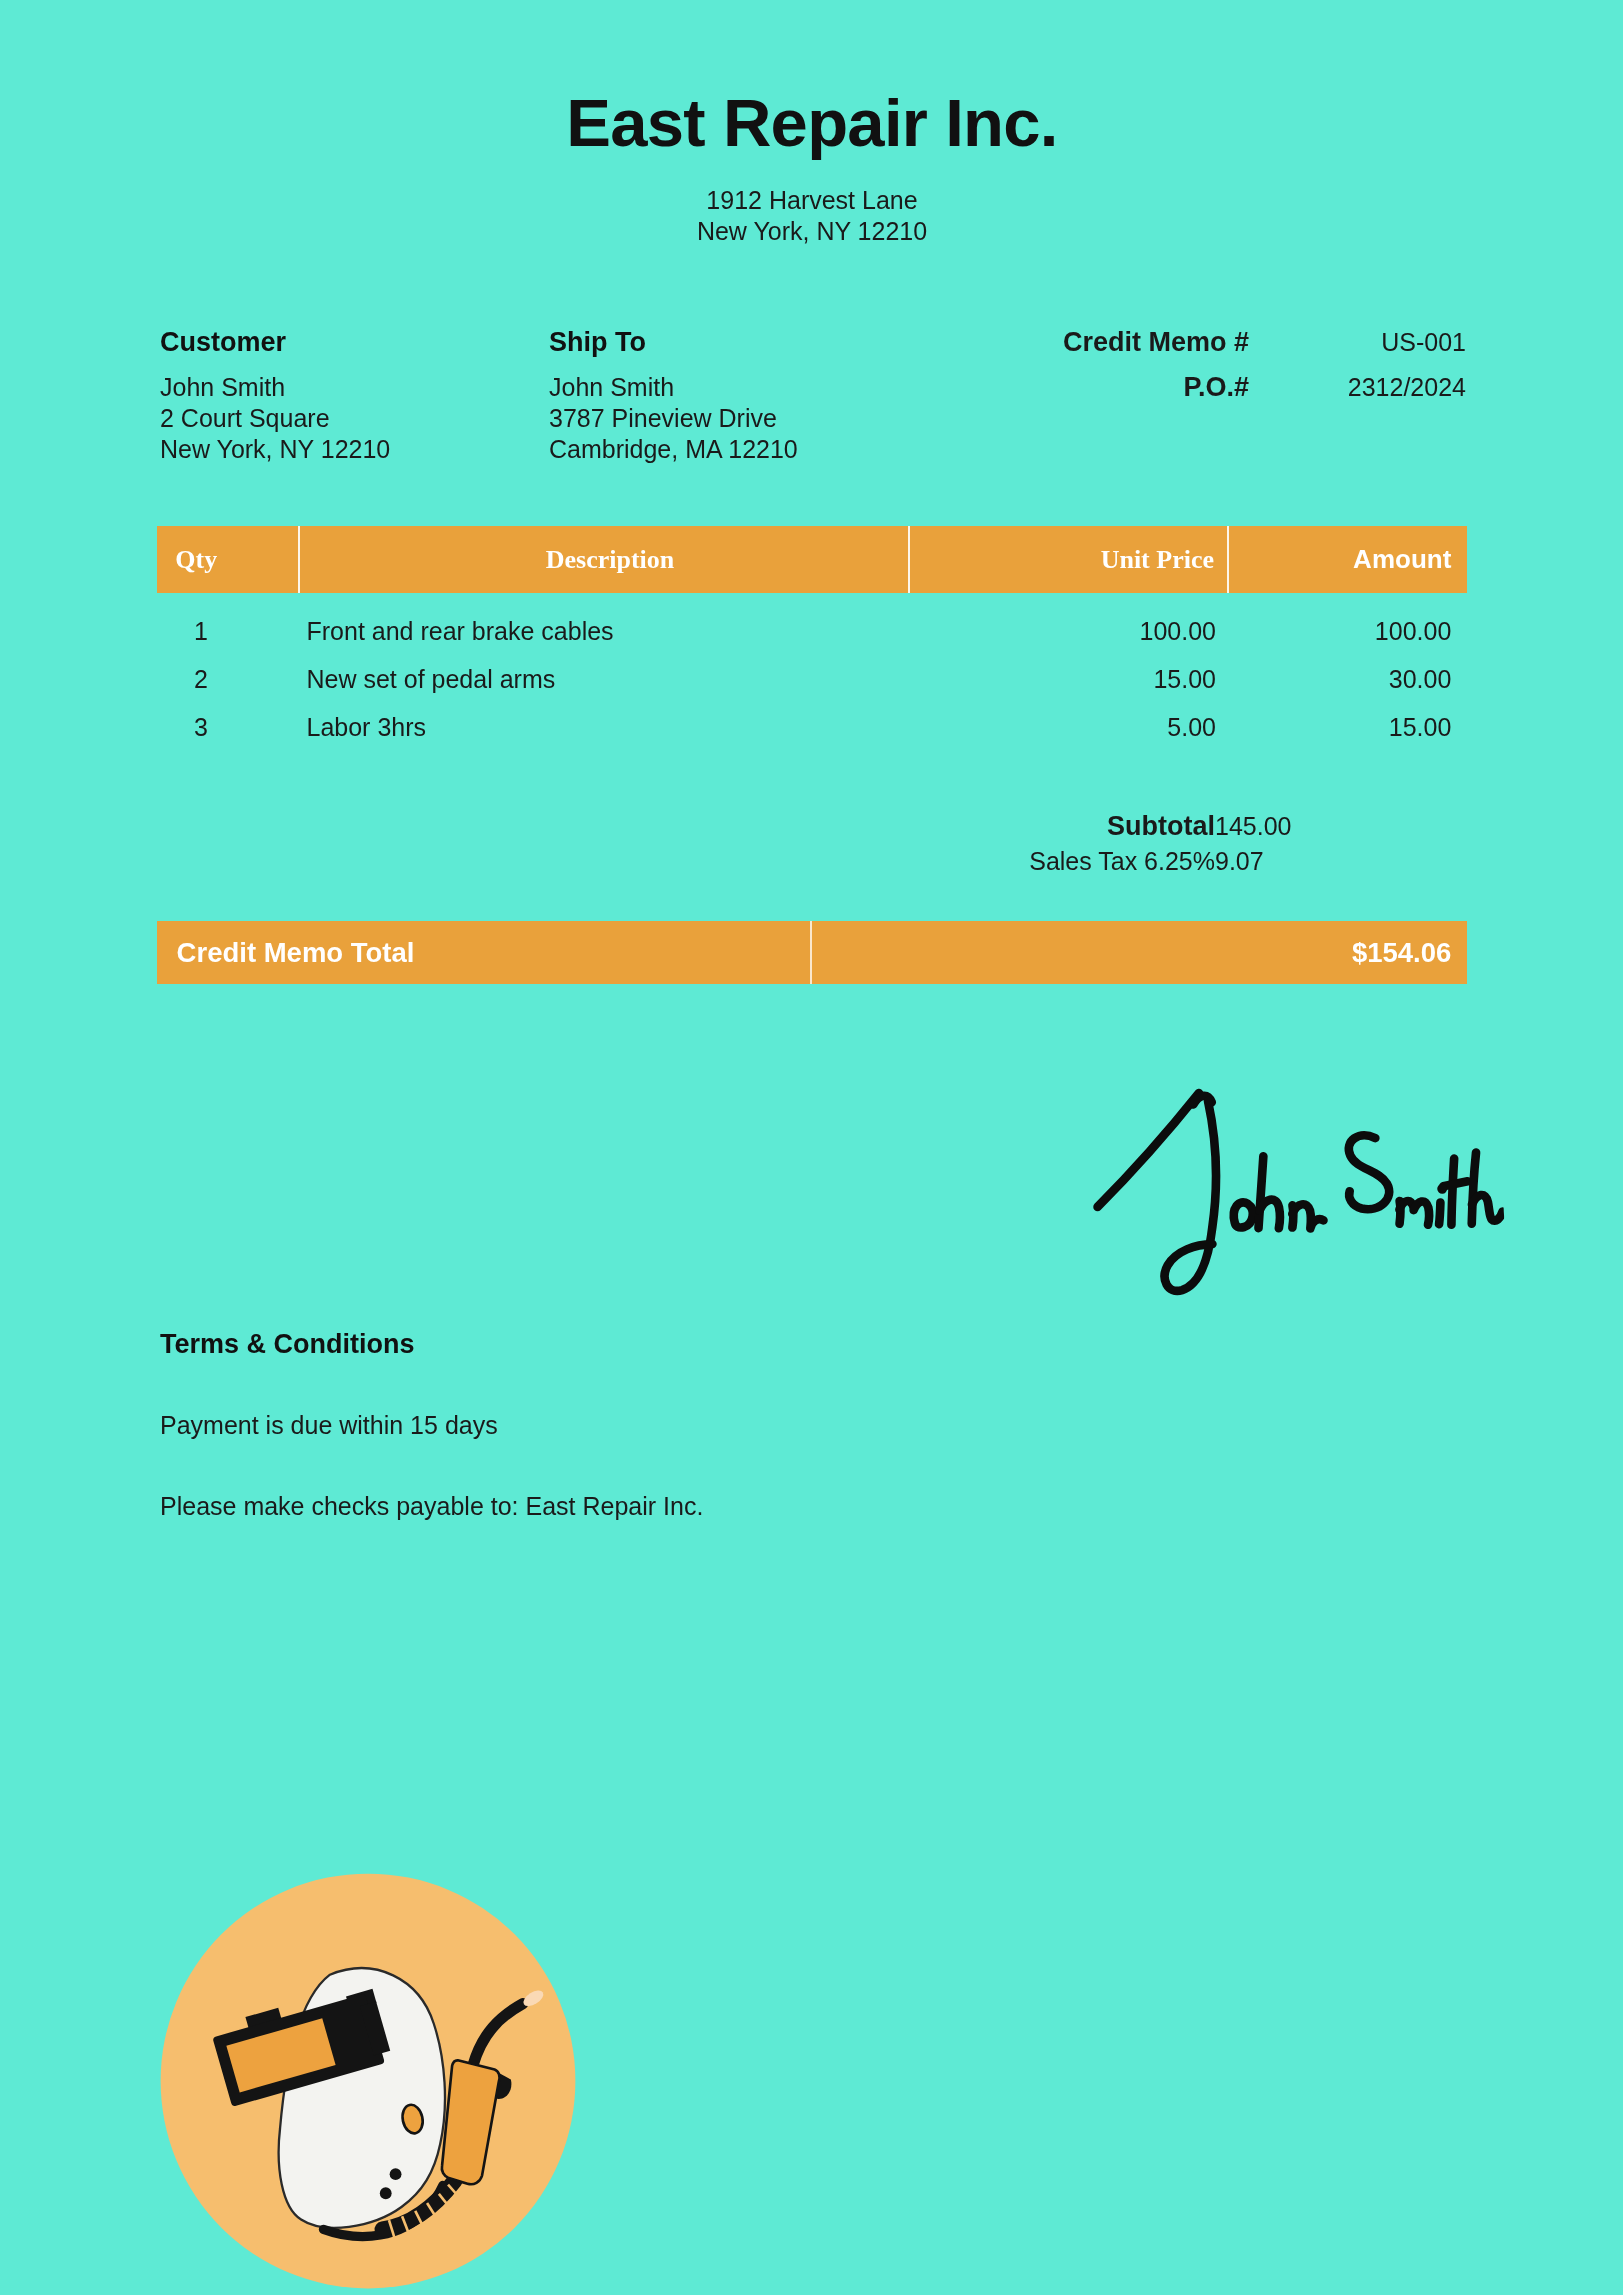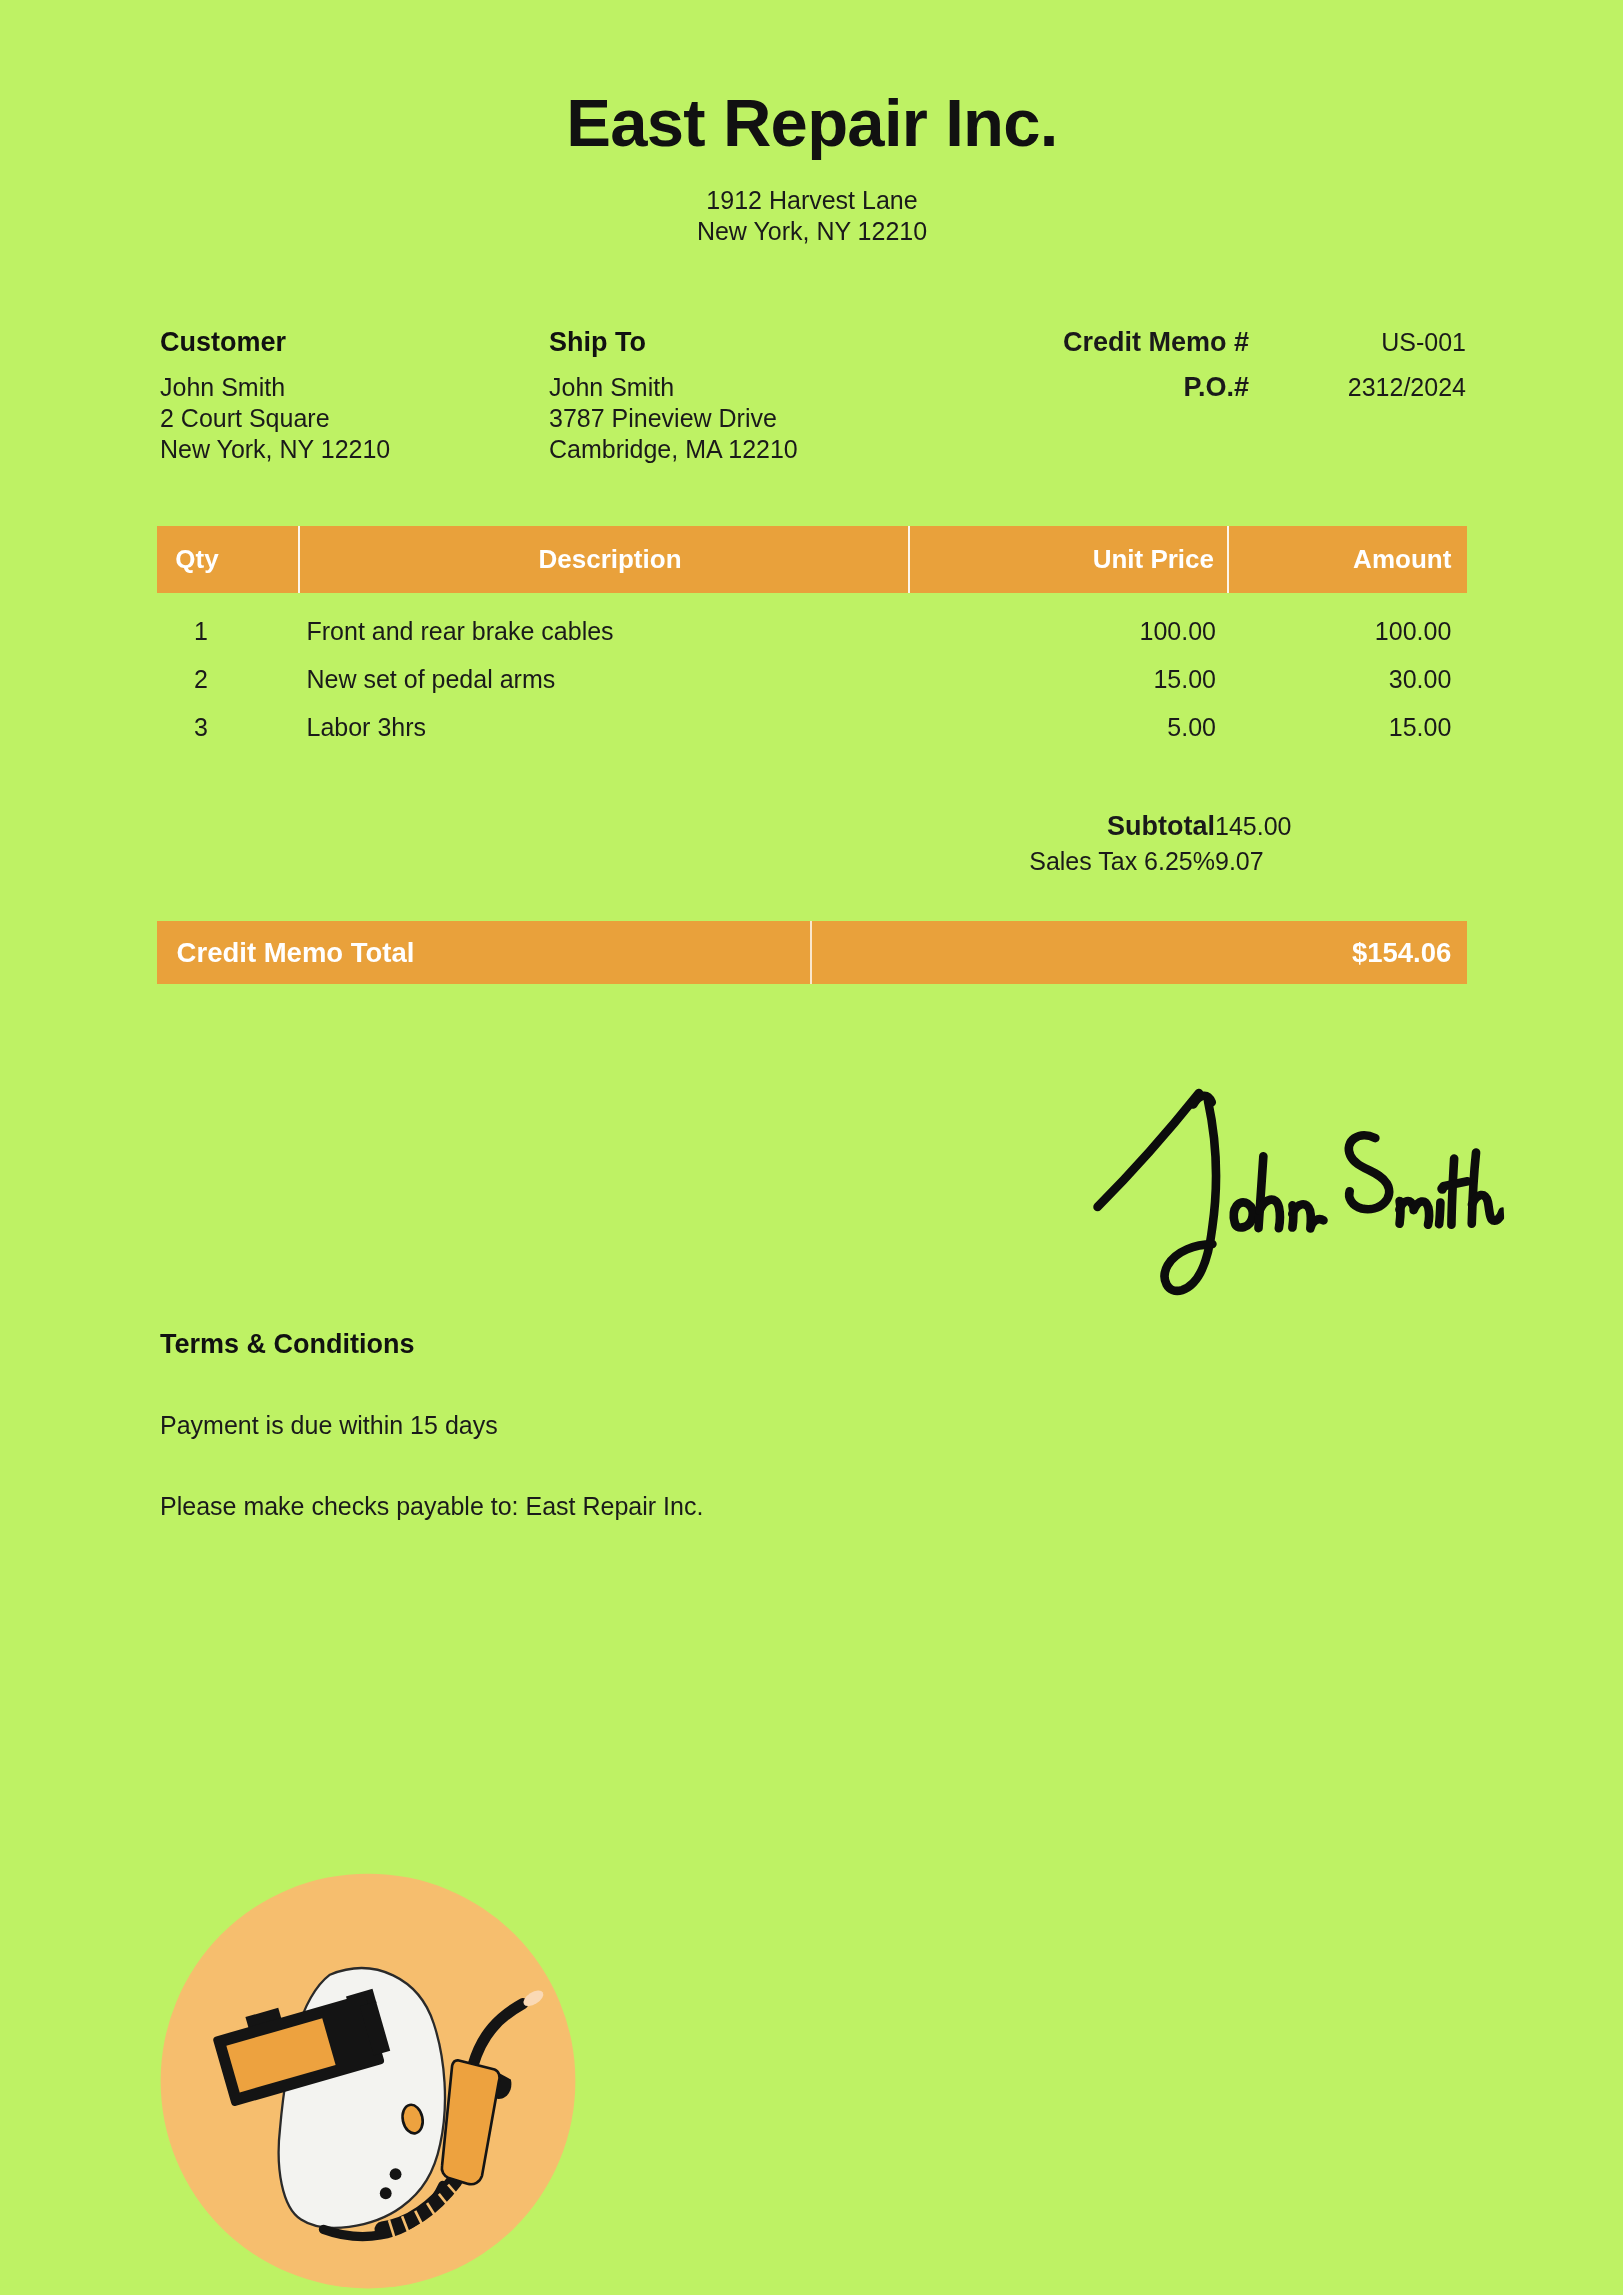--- a/index.html
+++ b/index.html
@@ -1,19 +1,19 @@
 <!DOCTYPE html>
 <html style="font-size:10.5px"><head>
 <meta charset="utf-8">
 <style>
   html,body{margin:0;padding:0;background:#ffffff;}
   .page{
     position:relative;
     width:1624px;height:2295px;
-    background:#bef264;
+    background:#5eead4;
     font-family:"Liberation Sans", sans-serif;
     color:#1a1a1a;
     overflow:hidden;
   }
   
   .company-name{
     position:absolute;top:84px;left:0;width:100%;
     text-align:center;font-size:67px;font-weight:700;
     letter-spacing:-0.7px;color:#111;
   }
@@ -32,21 +32,21 @@
   .memo-row .val{width:217px;text-align:right;font-size:25px;}
   
   .items{position:absolute;left:157px;top:526px;width:1310px;}
   .thead{display:flex;background:#E9A13B;height:67px;align-items:center;
          color:#fff;font-size:26px;font-weight:700;}
   .thead .c{height:100%;display:flex;align-items:center;box-sizing:border-box;}
   .c-qty{width:143px;padding-left:18.3px;}
   .c-desc{width:610px;justify-content:center;padding-left:12px;}
   .c-price{width:319px;justify-content:flex-end;padding-right:13px;}
   .c-amt{width:238px;justify-content:flex-end;padding-right:15.7px;}
-  .thead .c-qty,.thead .c-desc,.thead .c-price{border-right:2px solid rgba(255,255,255,.9);}
+  .thead .c-qty,.thead .c-desc,.thead .c-price{border-right:2px solid rgba(255,255,255,.9);font-family:Liberation Serif, serif;}
   .tbody{padding-top:14.4px;}
   .trow{display:flex;height:48px;align-items:center;font-size:25px;}
   .trow .c{box-sizing:border-box;display:flex;align-items:center;height:100%;}
   .trow .c-qty{padding-left:37px;}
   .trow .c-desc{justify-content:flex-start;padding-left:6.5px;}
   
   .totals{position:absolute;left:157px;top:809px;width:1310px;font-size:25px;}
   .tot-row{display:flex;height:35px;align-items:center;}
   .tot-row .tlbl{width:1058px;text-align:right;}
   .tot-row .tval{width:236px;padding-right:15.7px;box-sizing:content-box;}

